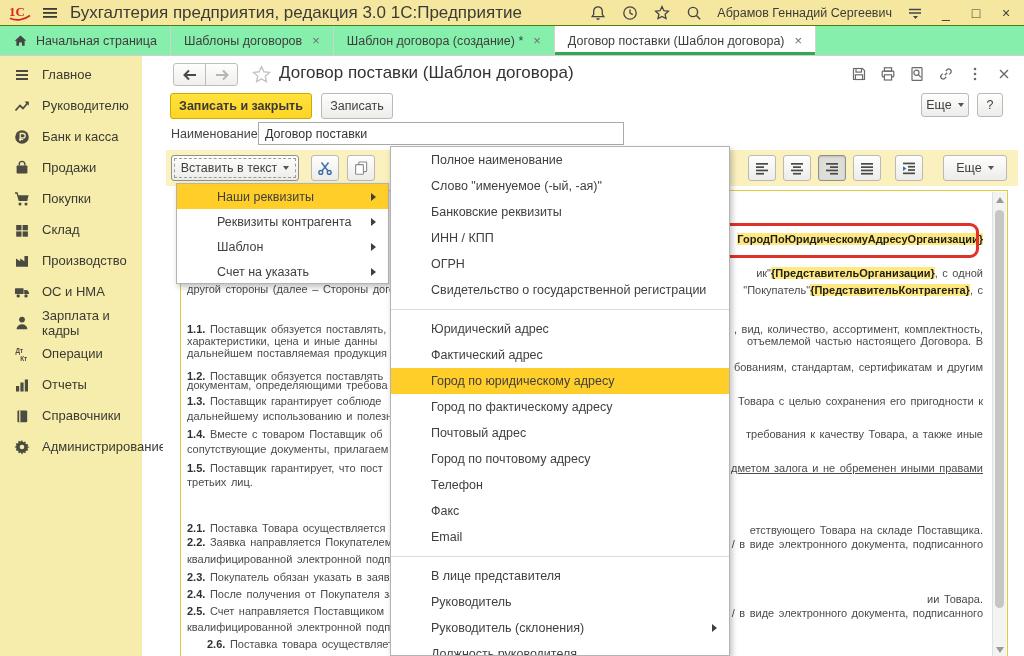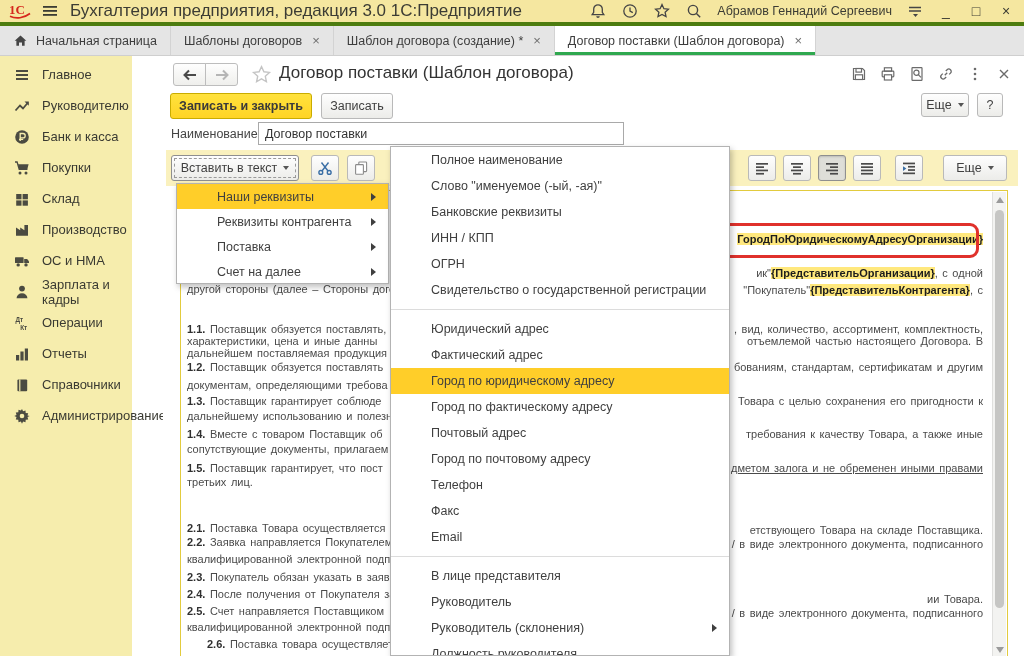--- a/index.html
+++ b/index.html
@@ -7,48 +7,48 @@
     width:1024px;height:656px;overflow:hidden;position:relative;
     font-family:"Liberation Sans","DejaVu Sans",sans-serif;
     background:#fff;-webkit-font-smoothing:antialiased;
   }
   .ic{display:inline-flex;align-items:center;justify-content:center;flex:0 0 auto;}
 
   
   .titlebar{
     position:absolute;left:0;top:0;width:1024px;height:26px;
     background:#F5E7A0;display:flex;align-items:center;
-    border-bottom:4px solid #4d7c0f;box-sizing:border-box;
+    border-bottom:1px solid #4d7c0f;box-sizing:border-box;
   }
   .titlebar .logo{margin:0 6px 0 8px;}
   .tb-burger{width:20px;height:18px;margin-right:10px;cursor:pointer;}
   .tb-title{font-size:17px;color:#3c3c34;}
   .tb-right{margin-left:auto;display:flex;align-items:center;gap:14px;padding-right:10px;}
   .tb-right .ic{cursor:pointer;}
   .tb-user{font-size:12.5px;color:#3c3c34;}
   .winbtn{font-size:14px;color:#3c3c34;width:16px;text-align:center;cursor:pointer;line-height:1;}
 
   
   .tabbar{
     position:absolute;left:0;top:26px;width:1024px;height:30px;
-    background:#e5e5e5;border-bottom:1px solid #CFCFCF;box-sizing:border-box;
+    background:#86efac;border-bottom:1px solid #CFCFCF;box-sizing:border-box;
     display:flex;align-items:stretch;
   }
   .tab{
     display:flex;align-items:center;gap:8px;padding:0 13px;
     border-right:1px solid #D3D3D3;font-size:12.5px;color:#3d3d3d;
     cursor:pointer;box-sizing:border-box;position:relative;
   }
   .tab.active{background:#FFFFFF;}
   .tab.active::after{content:"";position:absolute;left:0;right:0;bottom:0;height:3px;background:#2FA84F;}
   .tab-close{color:#6f6f6f;font-size:13px;margin-left:2px;}
 
   
   .sidebar{
-    position:absolute;left:0;top:56px;width:132px;height:600px;
+    position:absolute;left:0;top:56px;width:142px;height:600px;
     background:#F6EDAD;box-sizing:border-box;padding-top:3px;
   }
   .side-item{
     height:31px;display:flex;align-items:center;gap:12px;
     padding-left:14px;font-size:13px;color:#3a3a32;cursor:pointer;
   }
 
   
   .main{position:absolute;left:163px;top:56px;width:861px;height:600px;background:#fff;}
   .nav-btn{
@@ -243,20 +243,29 @@
             <path d="M6.2 12 V4.5 H9 a2.2 2.2 0 0 1 0 4.4 H6.2"></path>
             <path d="M5 10.4 H9.2"></path>
           </g>
         </svg>
       </span>
       <span>Банк и касса</span>
     </div>
     <div class="side-item">
       <span class="ic">
         <svg width="16" height="16" viewBox="0 0 16 16">
+          <path d="M5.2 5.5 V4.2 a2.8 2.8 0 0 1 5.6 0 V5.5" stroke="#4b4b41" stroke-width="1.4" fill="none"></path>
+          <rect x="2.6" y="5.5" width="10.8" height="8" rx="0.8" fill="#4b4b41"></rect>
+        </svg>
+      </span>
+      <span>Продажи</span>
+    </div>
+    <div class="side-item">
+      <span class="ic">
+        <svg width="16" height="16" viewBox="0 0 16 16">
           <g fill="#4b4b41">
             <polygon points="4,4.2 14.6,4.2 13.3,9.3 5.2,9.3"></polygon>
             <circle cx="6" cy="13" r="1.5"></circle>
             <circle cx="12" cy="13" r="1.5"></circle>
           </g>
           <path d="M1 2 H3.1 L5.2 9.3 H13.4" stroke="#4b4b41" stroke-width="1.3" fill="none"></path>
         </svg>
       </span>
       <span>Покупки</span>
     </div>
@@ -520,21 +529,21 @@
     <div id="doc-lines">
         <div class="doc-line right" style="top: 40px;"><span class="hl">ГородПоЮридическомуАдресуОрганизации}</span></div>
         <div class="doc-line right" style="top: 74px;"><span>ик"</span><span class="hl">{ПредставительОрганизации}</span><span>, с одной</span></div>
         <div class="doc-line right" style="top: 91px;"><span>"Покупатель"</span><span class="hl">{ПредставительКонтрагента}</span><span>, с</span></div>
         <div class="doc-line left" style="top: 90px;"><span>другой стороны (далее – Стороны дого</span></div>
         <div class="doc-line left" style="top: 130px;"><span class="b">1.1.</span><span> Поставщик обязуется поставлять,</span></div>
         <div class="doc-line right" style="top: 130px;"><span>, вид, количество, ассортимент, комплектность,</span></div>
         <div class="doc-line left" style="top: 142px;"><span>характеристики, цена и иные данны</span></div>
         <div class="doc-line right" style="top: 142px;"><span>отъемлемой частью настоящего Договора. В</span></div>
         <div class="doc-line left" style="top: 154px;"><span>дальнейшем поставляемая продукция</span></div>
-        <div class="doc-line left" style="top: 168px;"><span class="b">1.2.</span><span> Поставщик обязуется поставлять</span></div>
+        <div class="doc-line left" style="top: 177px;"><span class="b">1.2.</span><span> Поставщик обязуется поставлять</span></div>
         <div class="doc-line right" style="top: 168px;"><span>бованиям, стандартам, сертификатам и другим</span></div>
         <div class="doc-line left" style="top: 186px;"><span>документам, определяющими требова</span></div>
         <div class="doc-line left" style="top: 202px;"><span class="b">1.3.</span><span> Поставщик гарантирует соблюде</span></div>
         <div class="doc-line right" style="top: 202px;"><span>Товара с целью сохранения его пригодности к</span></div>
         <div class="doc-line left" style="top: 217px;"><span>дальнейшему использованию и полезн</span></div>
         <div class="doc-line left" style="top: 235px;"><span class="b">1.4.</span><span> Вместе с товаром Поставщик об</span></div>
         <div class="doc-line right" style="top: 235px;"><span>требования к качеству Товара, а также иные</span></div>
         <div class="doc-line left" style="top: 250px;"><span>сопутствующие документы, прилагаем</span></div>
         <div class="doc-line left" style="top: 269px;"><span class="b">1.5.</span><span> Поставщик гарантирует, что пост</span></div>
         <div class="doc-line right" style="top: 269px; text-decoration: underline;"><span>дметом залога и не обременен иными правами</span></div>
@@ -565,25 +574,25 @@
 <div class="menu menu-l1">
     <div class="menu-item hl">
       <span>Наши реквизиты</span>
       <span class="arr"></span>
     </div>
     <div class="menu-item">
       <span>Реквизиты контрагента</span>
       <span class="arr"></span>
     </div>
     <div class="menu-item">
-      <span>Поставка</span>
+      <span>Шаблон</span>
       <span class="arr"></span>
     </div>
     <div class="menu-item">
-      <span>Счет на далее</span>
+      <span>Счет на указать</span>
       <span class="arr"></span>
     </div>
   </div>
 <div class="menu menu-l2">
     <div class="menu-item">
       <span>Полное наименование</span>
     </div>
     <div class="menu-item">
       <span>Слово "именуемое (-ый, -ая)"</span>
     </div>

